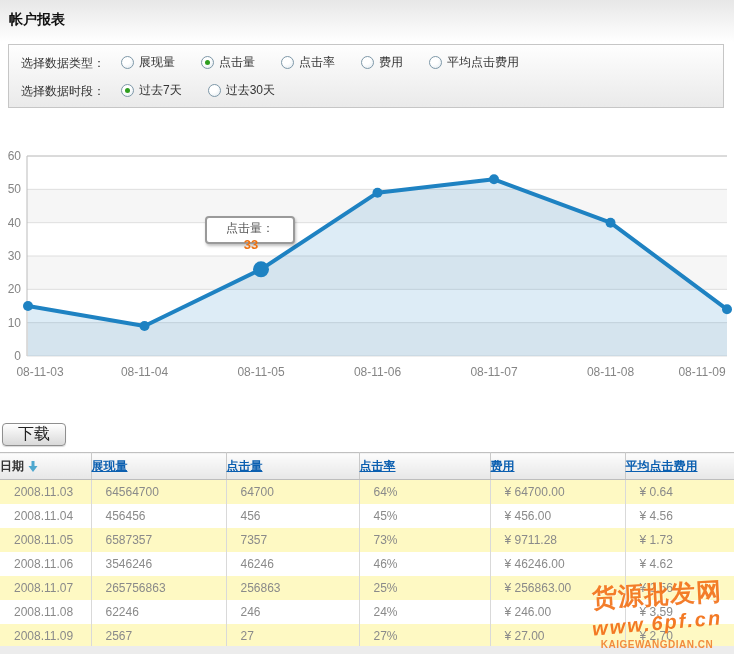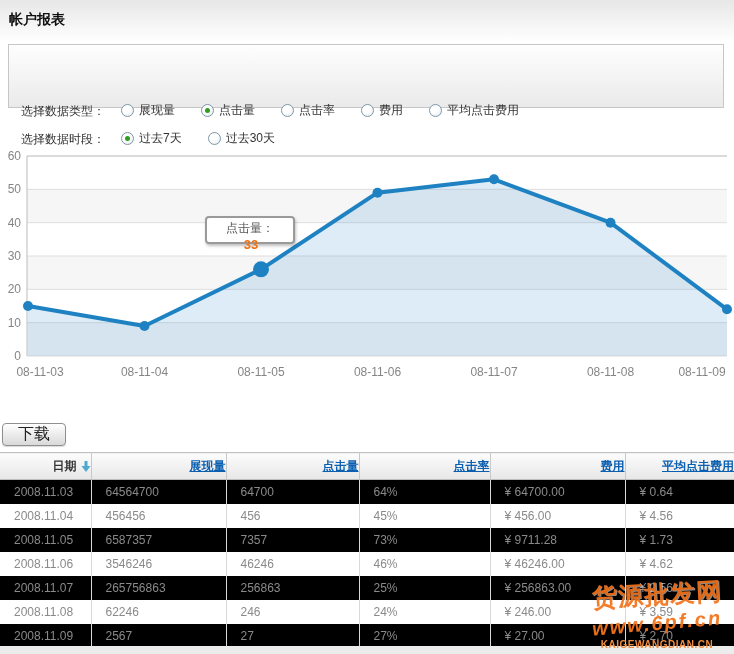--- a/index.html
+++ b/index.html
@@ -19,21 +19,21 @@
     font-size:14px;font-weight:bold;color:#111;
   }
   
   .filter-panel{
     position:absolute;left:8px;top:44px;width:714px;height:62px;
     border:1px solid #c6c6c6;
     background:linear-gradient(#fefefe,#eaeaea);
   }
   .filter-row{
     position:absolute;left:12px;right:6px;height:20px;
-    display:flex;align-items:center;margin-top:48px;
+    display:flex;align-items:center;
   }
   .filter-row.r1{top:8px;}
   .filter-row.r2{top:36px;align-items:center;}
   .filter-label{width:100px;color:#333;}
   .radio-opt{display:inline-flex;align-items:center;margin-right:26px;cursor:pointer;}
   .radio-circle{
     width:11px;height:11px;border-radius:50%;
     border:1px solid #7e98a8;
     background:radial-gradient(circle at 35% 30%, #ffffff 40%, #dfe8ee);
     margin-right:5px;position:relative;flex:0 0 auto;
@@ -60,34 +60,34 @@
     background:linear-gradient(#ffffff,#d9d9d9);
     font-size:16px;color:#222;text-align:center;line-height:19px;cursor:pointer;
     box-shadow:0 1px 1px rgba(0,0,0,0.15);
   }
   
   .report-table{
     position:absolute;left:0;top:452px;width:734px;
     border-collapse:collapse;table-layout:fixed;
   }
   .report-table th{
-    height:26px;font-weight:bold;font-size:12px;text-align:right;
+    height:26px;font-weight:bold;font-size:12px;text-align:left;
     background:linear-gradient(#fcfcfc,#e7e7e7);
     border-top:1px solid #c0c0c0;border-bottom:1px solid #bdbdbd;
     border-right:1px solid #c9c9c9;padding:0;
   }
   .report-table th:last-child{border-right:none;}
   .report-table th .col-link{color:#0b5fb0;text-decoration:underline;cursor:pointer;}
   .report-table th .col-plain{color:#333;}
   .report-table td{
     height:24px;padding:0 0 0 14px;color:#8a8a8a;font-size:12px;
     border-right:1px solid #d9d9d9;white-space:nowrap;overflow:hidden;
   }
   .report-table td:last-child{border-right:none;}
-  .report-table tr.odd td{background:#000000;}
+  .report-table tr.odd td{background:#fef9c3;}
   .report-table tr.even td{background:#ffffff;}
   .report-table tr:last-child td{border-bottom:2px solid #5d5d5d;}
   .sort-icon{display:inline-block;vertical-align:-2px;margin-left:4px;}
   
   .bottom-strip{
     position:absolute;left:0;top:646px;width:734px;height:8px;background:#ececec;
   }
   
   .watermark{
     position:absolute;right:2px;top:582px;width:150px;text-align:center;

